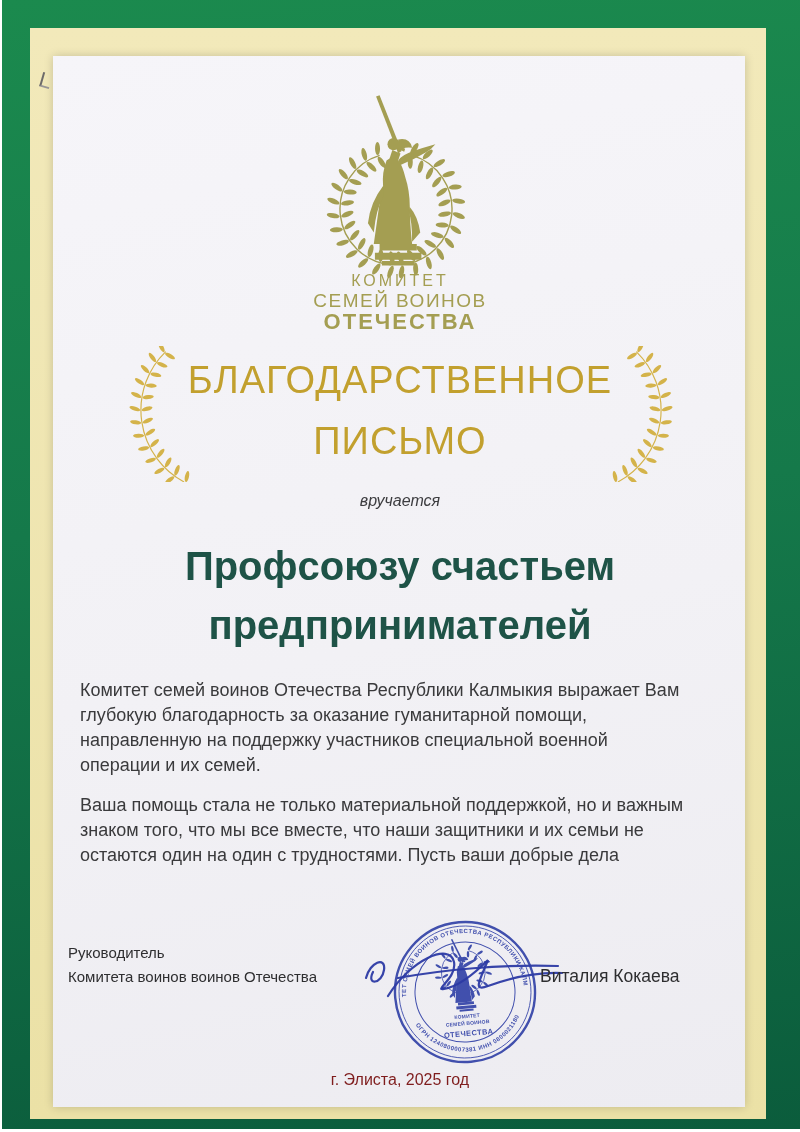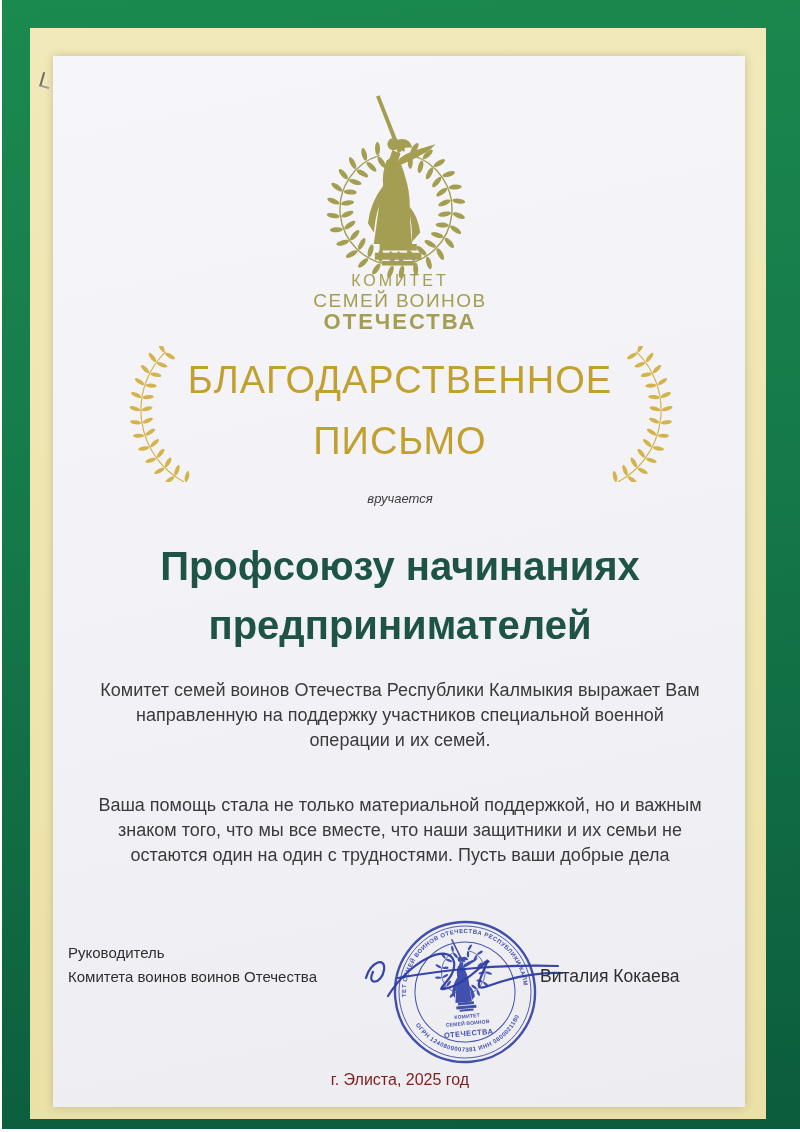--- a/index.html
+++ b/index.html
@@ -32,26 +32,26 @@
   .org-emblem{position:absolute;left:306px;top:88px;width:180px;height:200px}
   .org1{top:272px;font-size:16px;letter-spacing:3px;font-weight:400;color:var(--logo-olive,#a49e52)}
   .org2{top:291px;font-size:19px;letter-spacing:1.5px;font-weight:400;color:var(--logo-olive,#a49e52)}
   .org3{top:310px;font-size:22px;letter-spacing:2px;font-weight:700;color:var(--logo-olive,#a49e52)}
   .laurel{position:absolute;width:92px;height:136px}
   .llft{left:108px;top:346px}
   .lrgt{left:602px;top:346px;transform:scaleX(-1)}
   .title1,.title2{font-weight:400;font-size:38px;letter-spacing:1px;color:var(--title-gold,#c2a02e)}
   .title1{top:360px}
   .title2{top:421px}
-  .subtitle{top:492px;font-size:13px;font-style:italic;color:#3d3d40}
+  .subtitle{top:492px;font-size:16px;font-style:italic;color:#3d3d40}
   .recip{font-weight:700;font-size:40px;color:var(--recipient-green,#1e5347)}
   .recip1{top:545px}
   .recip2{top:604px}
   .para{
-    position:absolute;left:80px;width:640px;text-align:center;
+    position:absolute;left:80px;width:640px;
     font-size:18px;line-height:25px;color:var(--body-text,#3a3a3c);
   }
   .para1{top:678px}
   .para2{top:793px}
   .sigblock{
     position:absolute;left:68px;top:941px;width:330px;
     font-size:15px;line-height:23.5px;color:#2e2e30;
   }
   .signame{
     position:absolute;left:540px;top:966px;width:196px;text-align:left;
@@ -223,25 +223,26 @@
       <ellipse cx="55.965986757076514" cy="19.25401807666467" rx="5.75" ry="2.1" transform="rotate(201 55.965986757076514 19.25401807666467)" fill="currentColor"></ellipse>
       <ellipse cx="55.254982688291044" cy="1.0256325344113577" rx="5.75" ry="2.1" transform="rotate(242 55.254982688291044 1.0256325344113577)" fill="currentColor"></ellipse>
       <ellipse cx="64.04241107459737" cy="10.125281008695296" rx="5.75" ry="2.1" transform="rotate(210 64.04241107459737 10.125281008695296)" fill="currentColor"></ellipse>
     </g>
 </svg>
 
 <div class="title1 ctr">БЛАГОДАРСТВЕННОЕ</div>
 <div class="title2 ctr">ПИСЬМО</div>
 <div class="subtitle ctr">вручается</div>
 
-<div class="recip recip1 ctr">Профсоюзу начинаниях</div>
+<div class="recip recip1 ctr">Профсоюзу счастьем</div>
 <div class="recip recip2 ctr">предпринимателей</div>
 
 <div class="para para1">
   <div>Комитет семей воинов Отечества Республики Калмыкия выражает Вам</div>
+  <div>глубокую благодарность за оказание гуманитарной помощи,</div>
   <div>направленную на поддержку участников специальной военной</div>
   <div>операции и их семей.</div>
 </div>
 
 <div class="para para2">
   <div>Ваша помощь стала не только материальной поддержкой, но и важным</div>
   <div>знаком того, что мы все вместе, что наши защитники и их семьи не</div>
   <div>остаются один на один с трудностями. Пусть ваши добрые дела</div>
 </div>
 

